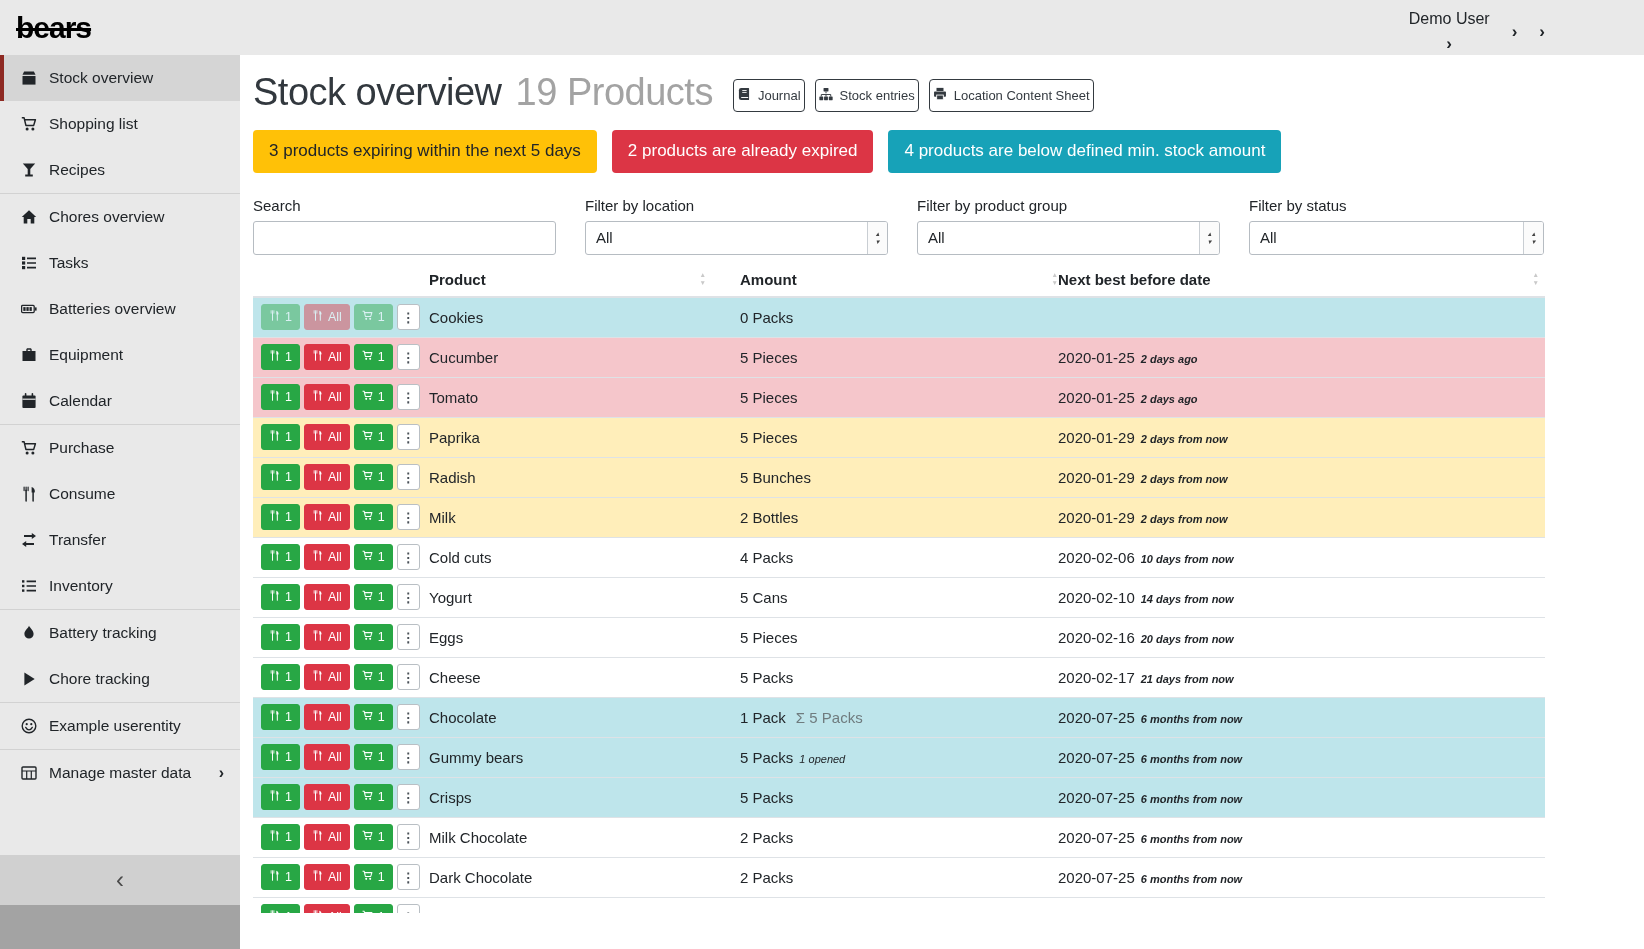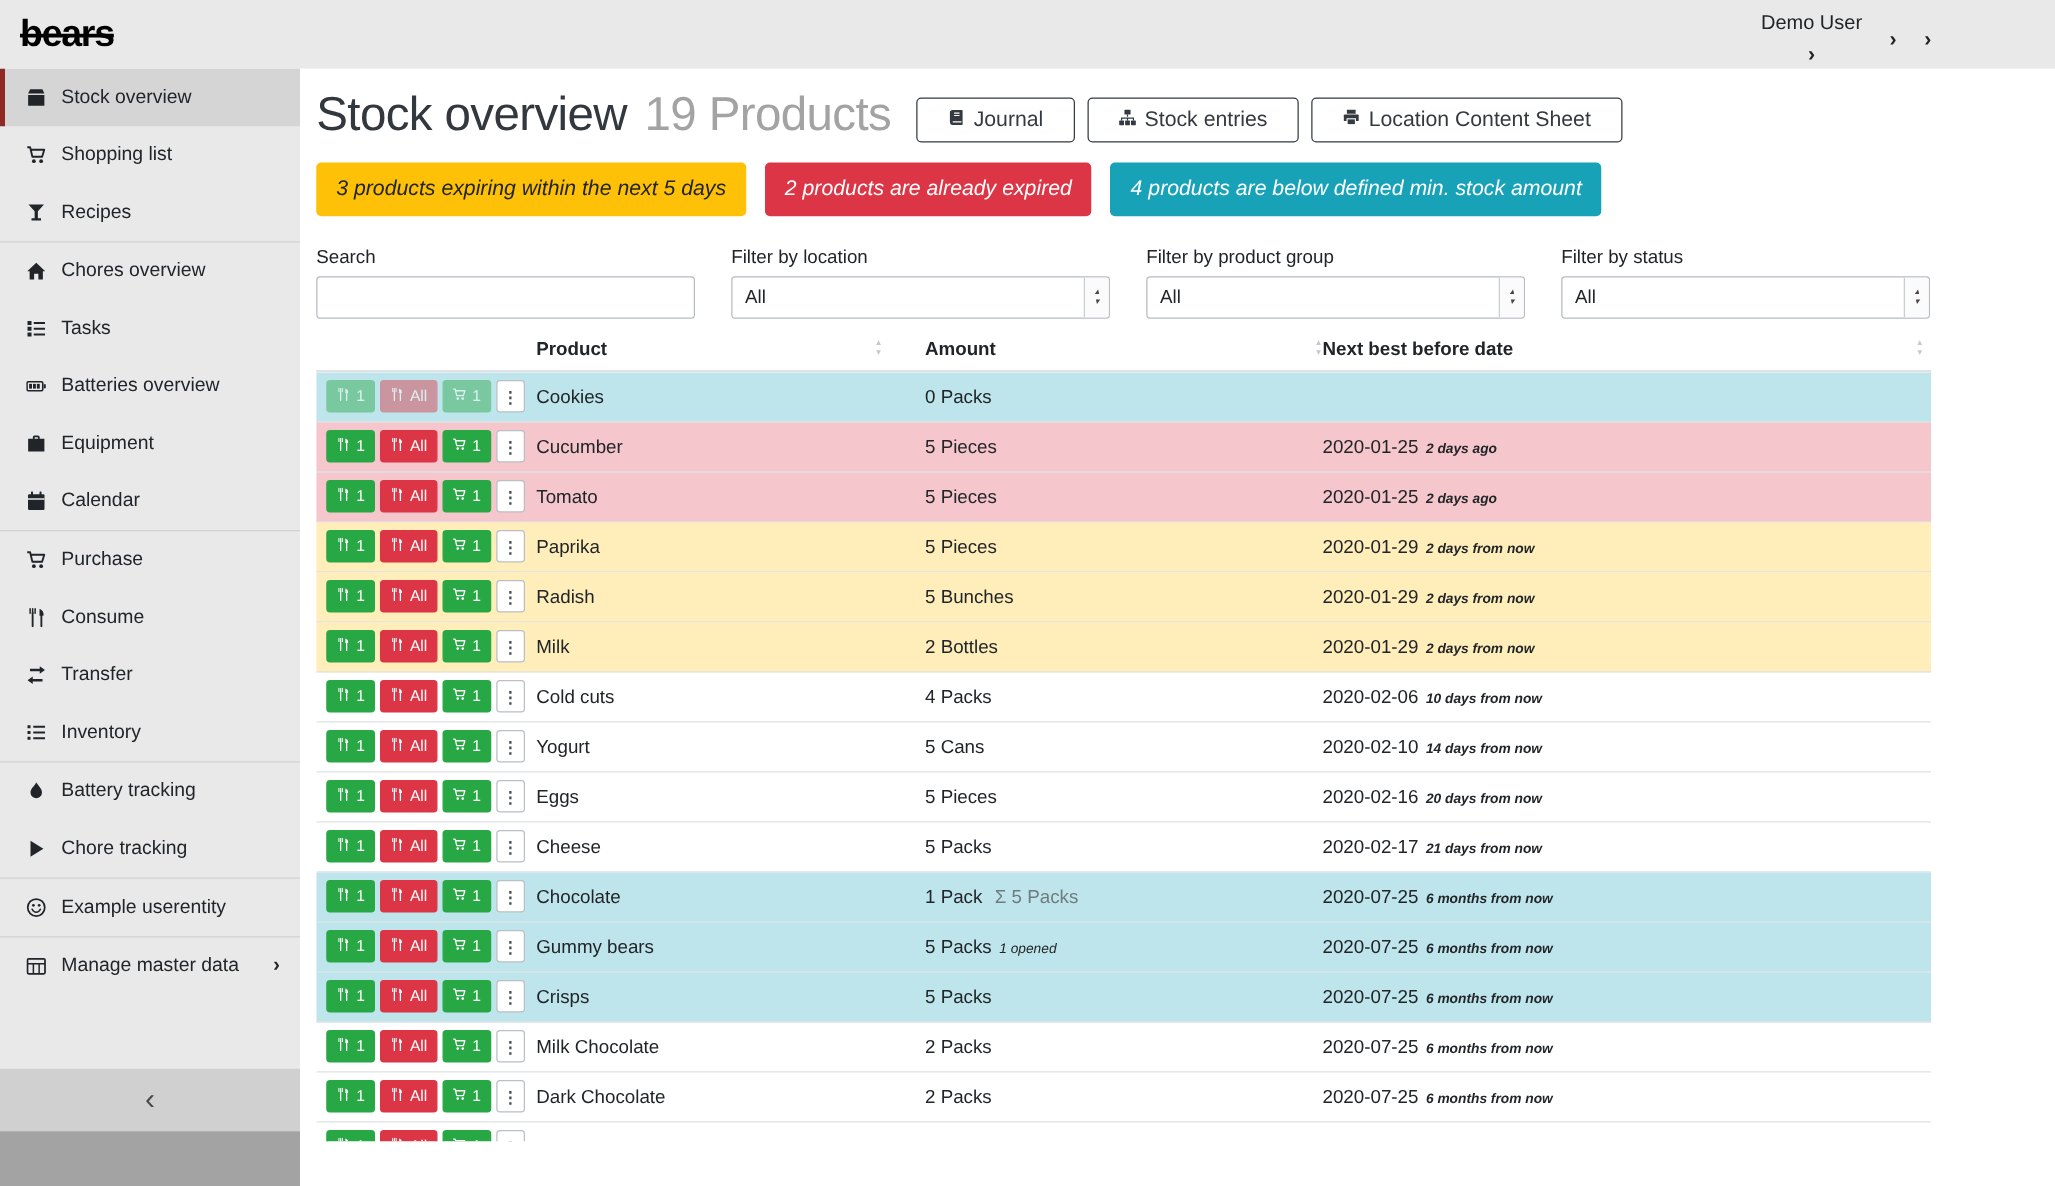--- a/index.html
+++ b/index.html
@@ -38,27 +38,27 @@
 
   
   .main { flex:1; background:#fff; padding:16px 99px 0 13px; overflow:hidden; }
 
   .page-head { display:flex; align-items:center; gap:20px; }
   .page-title { font-size:38px; font-weight:500; color:#32383e; letter-spacing:-0.5px;
                 line-height:1.15; white-space:nowrap; }
   .page-sub { color:#a3a3a3; font-weight:400; margin-left:4px; }
   .head-buttons { display:flex; gap:10px; margin-top:6px; }
   .hbtn { display:inline-flex; align-items:center; gap:7px; border:1px solid #343a40;
-          background:#fff; color:#343a40; font-size:17px; padding:7px 24px;
+          background:#fff; color:#343a40; font-size:13px; padding:7px 3px;
           border-radius:4px; cursor:pointer; font-family:inherit; white-space:nowrap; }
   .hbtn .icn { width:14px; height:14px; }
 
   .banners { display:flex; gap:15px; margin-top:15px; }
   .banner { height:43px; display:flex; align-items:center; padding:0 16px;
-            border-radius:4px; font-size:17px; cursor:pointer; white-space:nowrap;font-style:italic; }
+            border-radius:4px; font-size:17px; cursor:pointer; white-space:nowrap; }
   .banner.warning { background:var(--warning,#ffc107); color:#212529; }
   .banner.danger  { background:var(--danger,#dc3545); color:#fff; }
   .banner.info    { background:var(--info,#17a2b8); color:#fff; }
 
   .filters { display:flex; gap:29px; margin-top:24px; }
   .fgroup { width:303px; }
   .fgroup.last { width:295px; }
   .flabel { display:flex; align-items:flex-end; gap:7px; font-size:15px; margin-bottom:7px; }
   .finput { width:100%; height:34px; border:1px solid #b6bcc2; border-radius:3px;
             padding:0 10px; font-size:15px; font-family:inherit; outline:none; background:#fff; }

